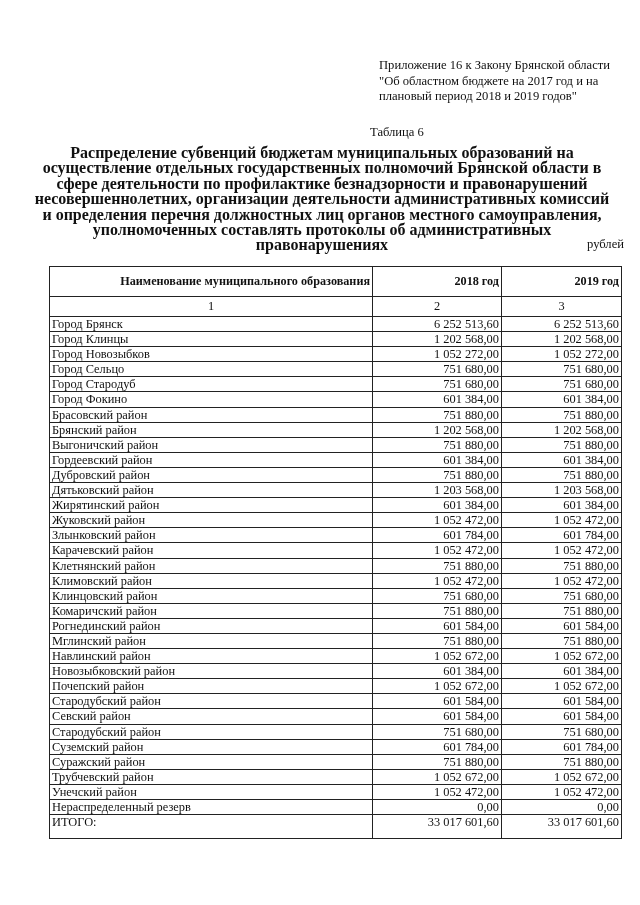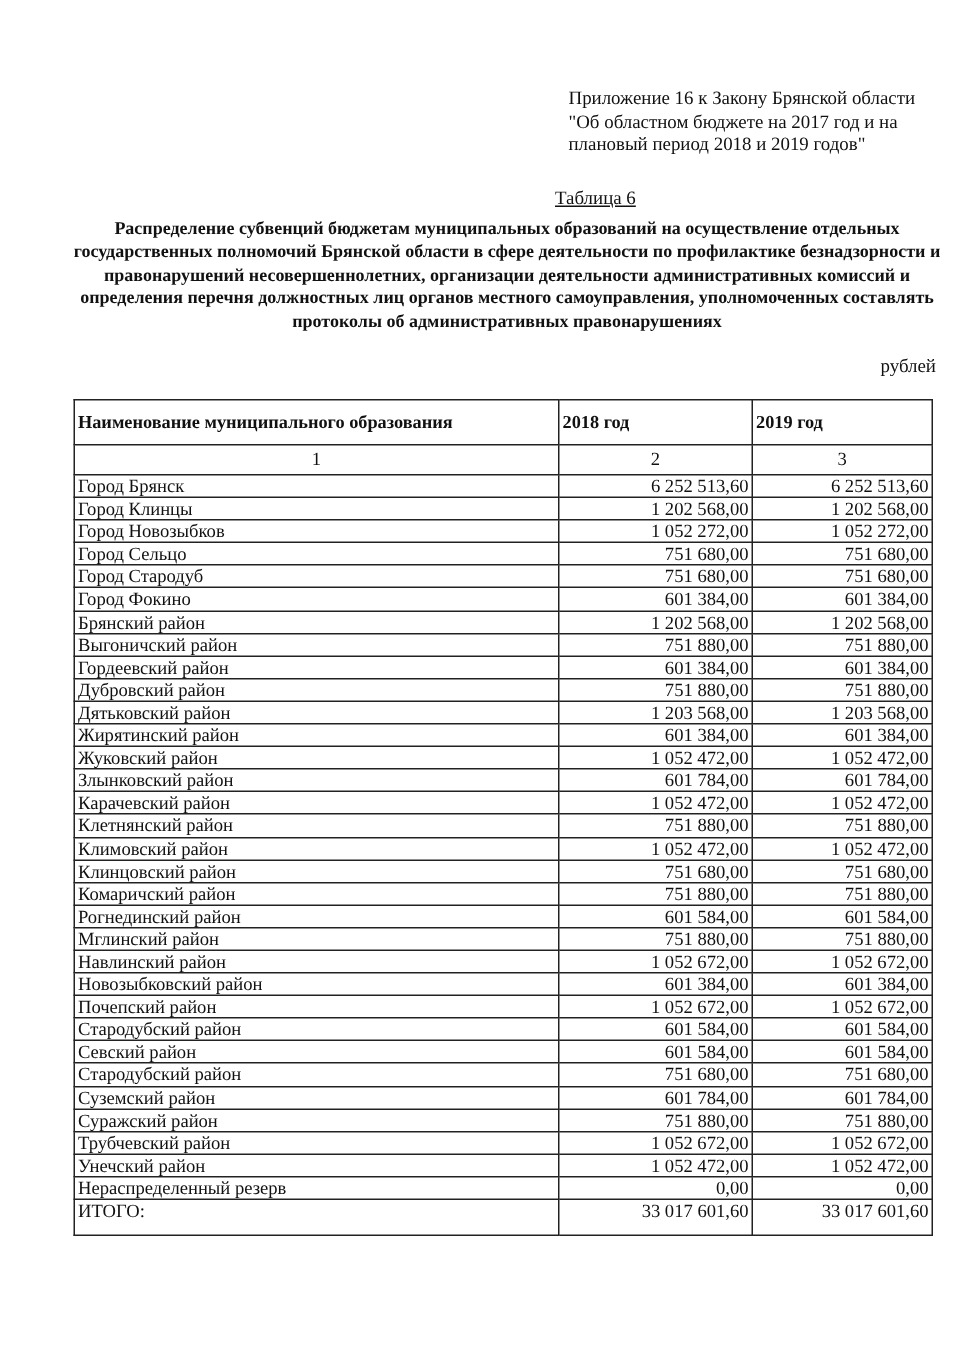--- a/index.html
+++ b/index.html
@@ -7,36 +7,35 @@
     width: 640px; height: 905px; position: relative; overflow: hidden;
     font-family: "Liberation Serif", "DejaVu Serif", serif; color: #111;
   }
   .appendix {
     position: absolute; left: 379px; top: 58px; width: 265px;
     font-size: 12.6px; line-height: 15.5px;
   }
   .table-no {
     position: absolute; left: 370px; top: 125px;
     font-size: 12.6px;
-    text-decoration: underline;
   }
   .title {
-    position: absolute; left: 48px; top: 145px; width: 580px;
-    text-align: center; font-weight: bold; font-size: 12px; line-height: 15.4px;
+    position: absolute; left: 32px; top: 145px; width: 580px;
+    text-align: center; font-weight: bold; font-size: 16px; line-height: 15.4px;
   }
   .units {
     position: absolute; right: 16px; top: 237px; font-size: 12.6px;
   }
   table {
     position: absolute; left: 49px; top: 266px; width: 572px;
     border-collapse: collapse; table-layout: fixed; font-size: 12.4px;
   }
   td, th { border: 1.3px solid #222; padding: 0 2px; overflow: hidden; white-space: nowrap; }
   col.c1 { width: 323px; } col.c2 { width: 129px; } col.c3 { width: 120px; }
-  th { height: 29px; font-weight: bold; text-align: left; font-size: 12.2px; }
+  th { height: 29px; font-weight: bold; text-align: right; font-size: 12.2px; }
   tr.num td { height: 19px; text-align: center; }
   tr.row td { height: 14.1px; line-height: 14.1px; }
   tr.row td.v, tr.total td.v { text-align: right; }
   tr.total td { height: 23px; vertical-align: top; line-height: 14px; }
 </style>
 </head>
 <body>
 
 <div class="appendix">
   <div>Приложение 16 к Закону Брянской области</div>
@@ -93,20 +92,25 @@
         <td>Город Стародуб</td>
         <td class="v">751 680,00</td>
         <td class="v">751 680,00</td>
       </tr>
       <tr class="row">
         <td>Город Фокино</td>
         <td class="v">601 384,00</td>
         <td class="v">601 384,00</td>
       </tr>
       <tr class="row">
+        <td>Брасовский район</td>
+        <td class="v">751 880,00</td>
+        <td class="v">751 880,00</td>
+      </tr>
+      <tr class="row">
         <td>Брянский район</td>
         <td class="v">1 202 568,00</td>
         <td class="v">1 202 568,00</td>
       </tr>
       <tr class="row">
         <td>Выгоничский район</td>
         <td class="v">751 880,00</td>
         <td class="v">751 880,00</td>
       </tr>
       <tr class="row">

